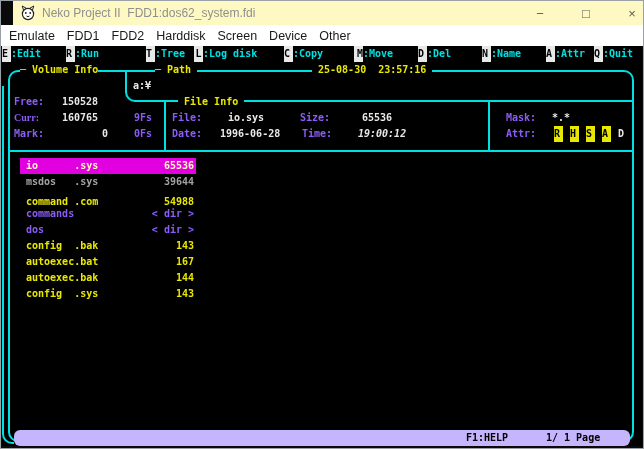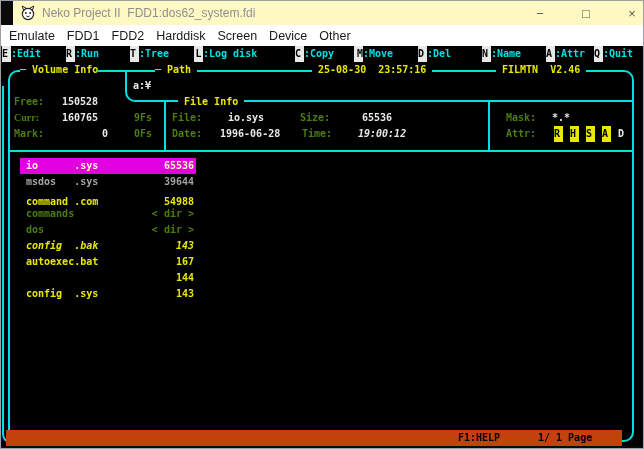--- a/index.html
+++ b/index.html
@@ -8,29 +8,29 @@
   .titlebar{position:absolute;left:12px;top:0;width:642px;height:24px;background:#fef9c3;display:flex;align-items:center;}
   .app-icon{width:16px;height:16px;margin:0 6px 0 7px;flex:0 0 auto;}
   .title-text{font-size:12px;color:#8f8f8f;white-space:pre;}
   .win-controls{position:absolute;right:0;top:0;height:24px;display:flex;}
   .win-btn{width:46px;height:24px;display:flex;align-items:center;justify-content:center;font-size:13px;color:#5a5a5a;}
   .menubar{position:absolute;left:0;top:24px;width:642px;height:21px;background:#ffffff;display:flex;align-items:center;gap:12px;padding-left:8px;}
   .menu-item{font-size:12.5px;color:#1a1a1a;white-space:nowrap;}
   .screen{position:absolute;left:1px;top:45px;width:640px;height:400px;background:#000;overflow:hidden;
           font-family:"DejaVu Sans Mono",monospace;font-size:10px;line-height:16px;font-weight:bold;}
   .t{position:absolute;white-space:pre;height:16px;}
-  .c{color:#4d7c0f;} .y{color:#e8e800;} .w{color:#e8e8e8;} .m{color:#a3a3a3;}
+  .c{color:#8b5cf6;} .y{color:#e8e800;} .w{color:#e8e8e8;} .m{color:#a3a3a3;}
   .bgb{background:#000;z-index:2;}
   .k{display:inline-block;width:9px;background:#e8e8e8;color:#000;}
   .hk .rest{color:#00e0e0;}
   
   .mainbox{position:absolute;left:6px;top:24px;width:626px;height:372px;border:2px solid #00e0e0;border-radius:10px;z-index:1;}
   .ln{position:absolute;background:#00e0e0;z-index:1;}
   .curve{position:absolute;border-left:2px solid #00e0e0;border-bottom:2px solid #00e0e0;border-bottom-left-radius:10px;z-index:1;}
-  .statusbar{position:absolute;left:4px;top:384px;width:616px;height:16px;background:#c2410c;z-index:3;}
+  .statusbar{position:absolute;left:12px;top:384px;width:616px;height:16px;background:#c4b5fd;z-index:3;border-radius:6px;}
   .statusbar span{position:absolute;color:#000;white-space:pre;}
   .file-row{position:absolute;left:18px;width:176px;height:16px;}
   .file-row .fname{position:absolute;left:6px;white-space:pre;}
   .file-row .fsize{position:absolute;left:102px;width:72px;text-align:right;white-space:pre;}
   .file-row.sel{background:#e000e0;}
   .file-row.sel .fname,.file-row.sel .fsize{color:#fef9c3;}
   .flag{position:absolute;width:9px;height:16px;color:#e8e8e8;}
   .flag.on{background:#e8e800;color:#000;}
 </style>
 </head>
@@ -73,34 +73,33 @@
     <div class="ln" style="left:123px;top:26px;width:2px;height:16px;"></div>
     <div class="curve" style="left:123px;top:38px;width:14px;height:18px;"></div>
     <div class="ln" style="left:137px;top:54px;width:495px;height:2px;"></div>
     <div class="ln" style="left:162px;top:56px;width:2px;height:50px;"></div>
     <div class="ln" style="left:486px;top:56px;width:2px;height:50px;"></div>
     <div class="ln" style="left:8px;top:104px;width:624px;height:2px;"></div>
 
     <div id="hotkey-row">
         <span class="t hk" style="left: 0px; top: 0px;"><span class="k">E</span><span class="rest">:Edit</span></span>
         <span class="t hk" style="left: 64px; top: 0px;"><span class="k">R</span><span class="rest">:Run</span></span>
-        <span class="t hk" style="left: 128px; top: 0px; text-decoration: underline;"><span class="k">T</span><span class="rest">:Tree</span></span>
+        <span class="t hk" style="left: 144px; top: 0px; text-decoration: underline;"><span class="k">T</span><span class="rest">:Tree</span></span>
         <span class="t hk" style="left: 192px; top: 0px; text-align: center;"><span class="k">L</span><span class="rest">:Log disk</span></span>
-        <span class="t hk" style="left: 293px; top: 0px;"><span class="k">C</span><span class="rest">:Copy</span></span>
+        <span class="t hk" style="left: 282px; top: 0px;"><span class="k">C</span><span class="rest">:Copy</span></span>
         <span class="t hk" style="left: 352px; top: 0px; text-align: right;"><span class="k">M</span><span class="rest">:Move</span></span>
         <span class="t hk" style="left: 416px; top: 0px;"><span class="k">D</span><span class="rest">:Del</span></span>
         <span class="t hk" style="left: 480px; top: 0px;"><span class="k">N</span><span class="rest">:Name</span></span>
         <span class="t hk" style="left: 544px; top: 0px;"><span class="k">A</span><span class="rest">:Attr</span></span>
         <span class="t hk" style="left: 592px; top: 0px;"><span class="k">Q</span><span class="rest">:Quit</span></span>
       </div>
 
     <span class="t y bgb" style="left:18px;top:16px;">─ Volume Info</span>
     <span class="t y bgb" style="left:153px;top:16px;">─ Path </span>
     <span class="t y bgb" style="left:310px;top:16px;"> 25-08-30  23:57:16 </span>
-    <span class="t y bgb" style="left:494px;top:16px;"> FILMTN  V2.46 </span>
 
     <span class="t w" style="left:131px;top:32px;">a:¥</span>
 
     <span class="t c" style="left:12px;top:48px;">Free:</span>
     <span class="t w" style="left:60px;top:48px;">150528</span>
     <span class="t y bgb" style="left:176px;top:48px;"> File Info </span>
 
     <span class="t c" style="left:12px;top:64px;font-family:Liberation Serif, serif;">Curr:</span>
     <span class="t w" style="left:60px;top:64px;">160765</span>
     <span class="t c" style="left:132px;top:64px;">9Fs</span>
@@ -141,29 +140,30 @@
           <span class="fsize y">54988</span>
         </div>
         <div class="file-row" style="top: 160px;">
           <span class="fname c">commands</span>
           <span class="fsize c">&lt; dir &gt;</span>
         </div>
         <div class="file-row" style="top: 176px;">
           <span class="fname c">dos</span>
           <span class="fsize c">&lt; dir &gt;</span>
         </div>
-        <div class="file-row" style="top: 192px; font-style: italic;">
+        <div class="file-row" style="top: 192px;">
           <span class="fname y">config  .bak</span>
           <span class="fsize y">143</span>
         </div>
         <div class="file-row" style="top: 208px;">
           <span class="fname y">autoexec.bat</span>
           <span class="fsize y">167</span>
         </div>
         <div class="file-row" style="top: 224px;">
+          <span class="fname y">autoexec.bak</span>
           <span class="fsize y">144</span>
         </div>
         <div class="file-row" style="top: 240px;">
           <span class="fname y">config  .sys</span>
           <span class="fsize y">143</span>
         </div>
       </div>
 
     <div class="statusbar">
       <span style="left:452px;">F1:HELP</span>

